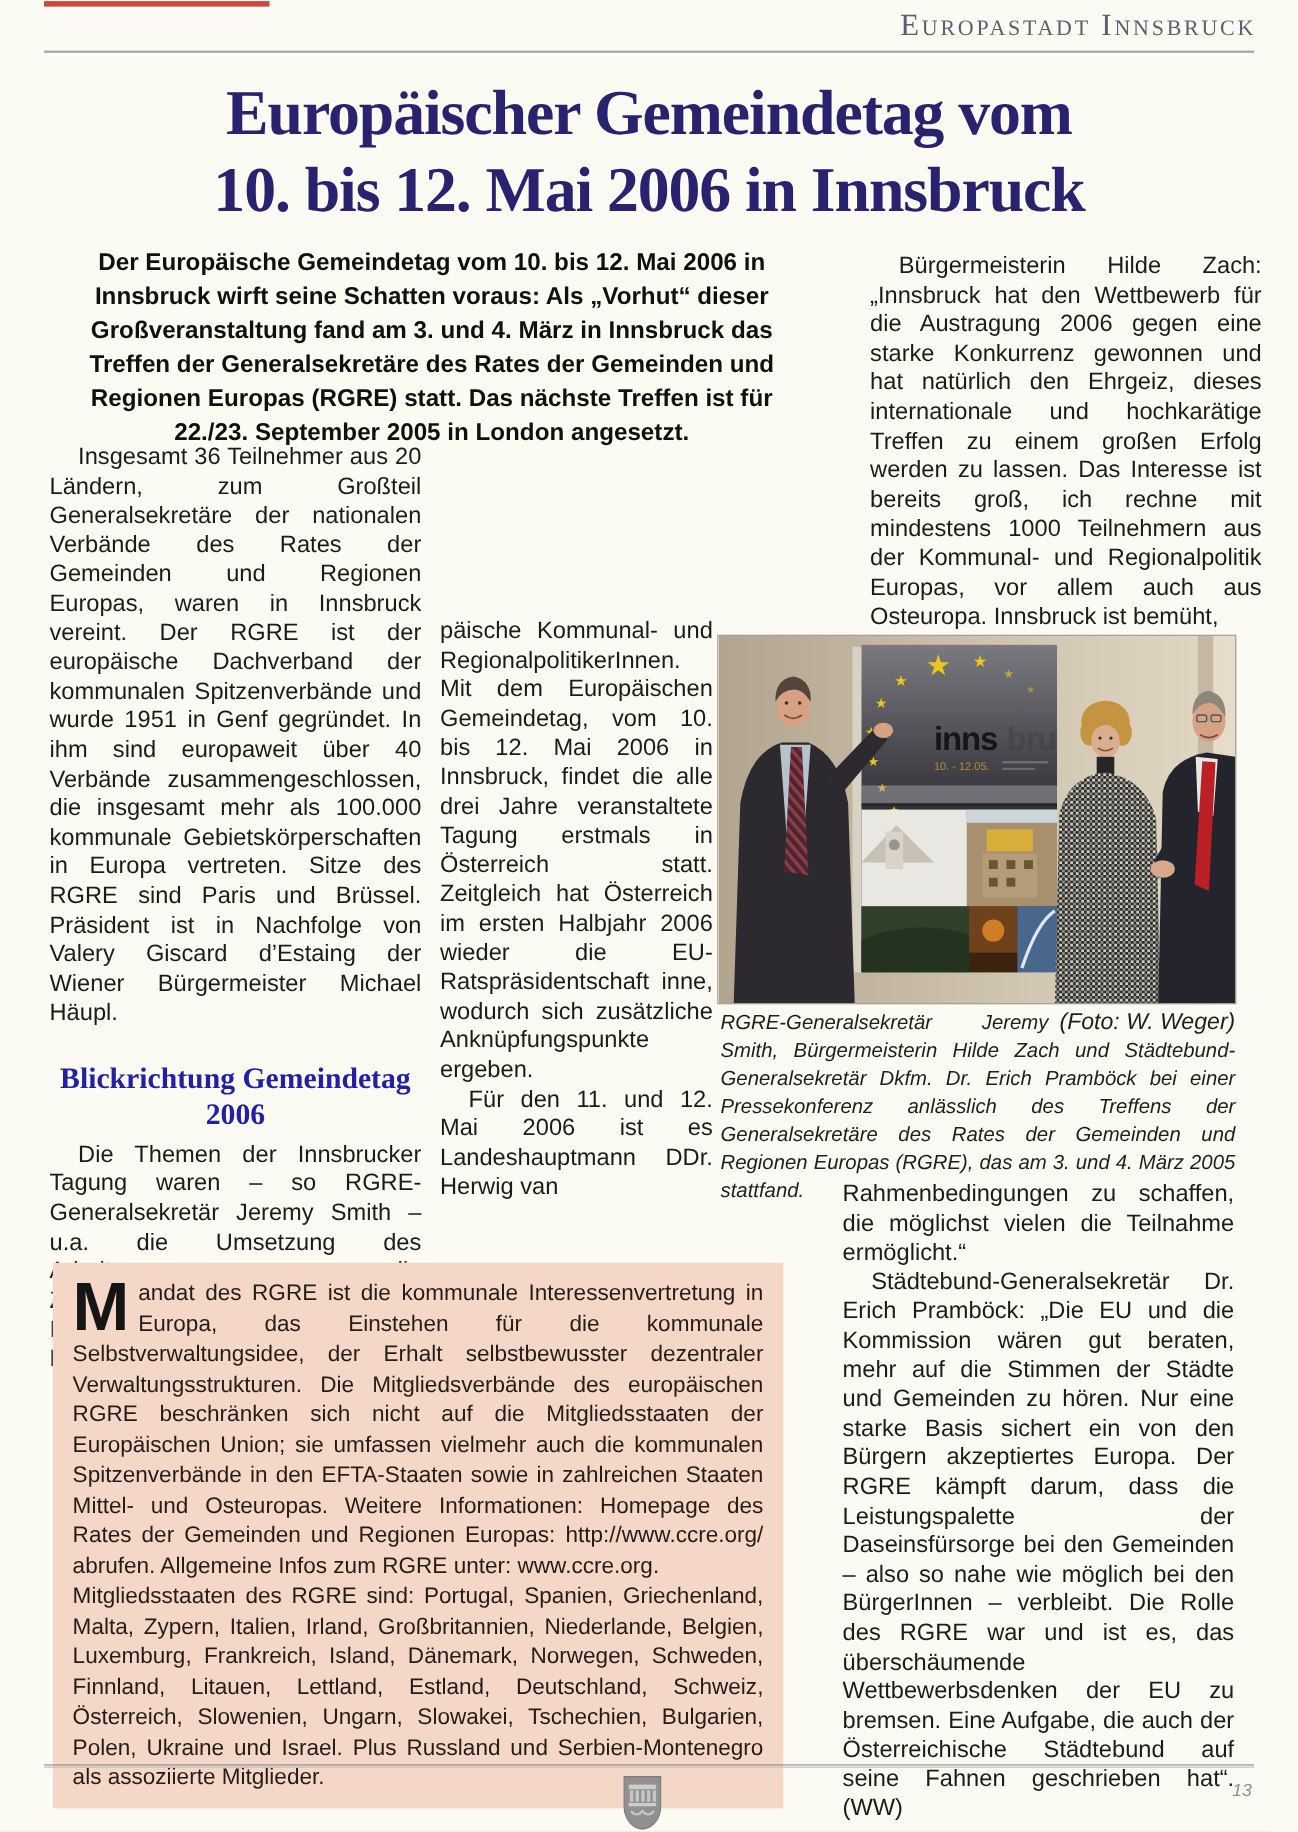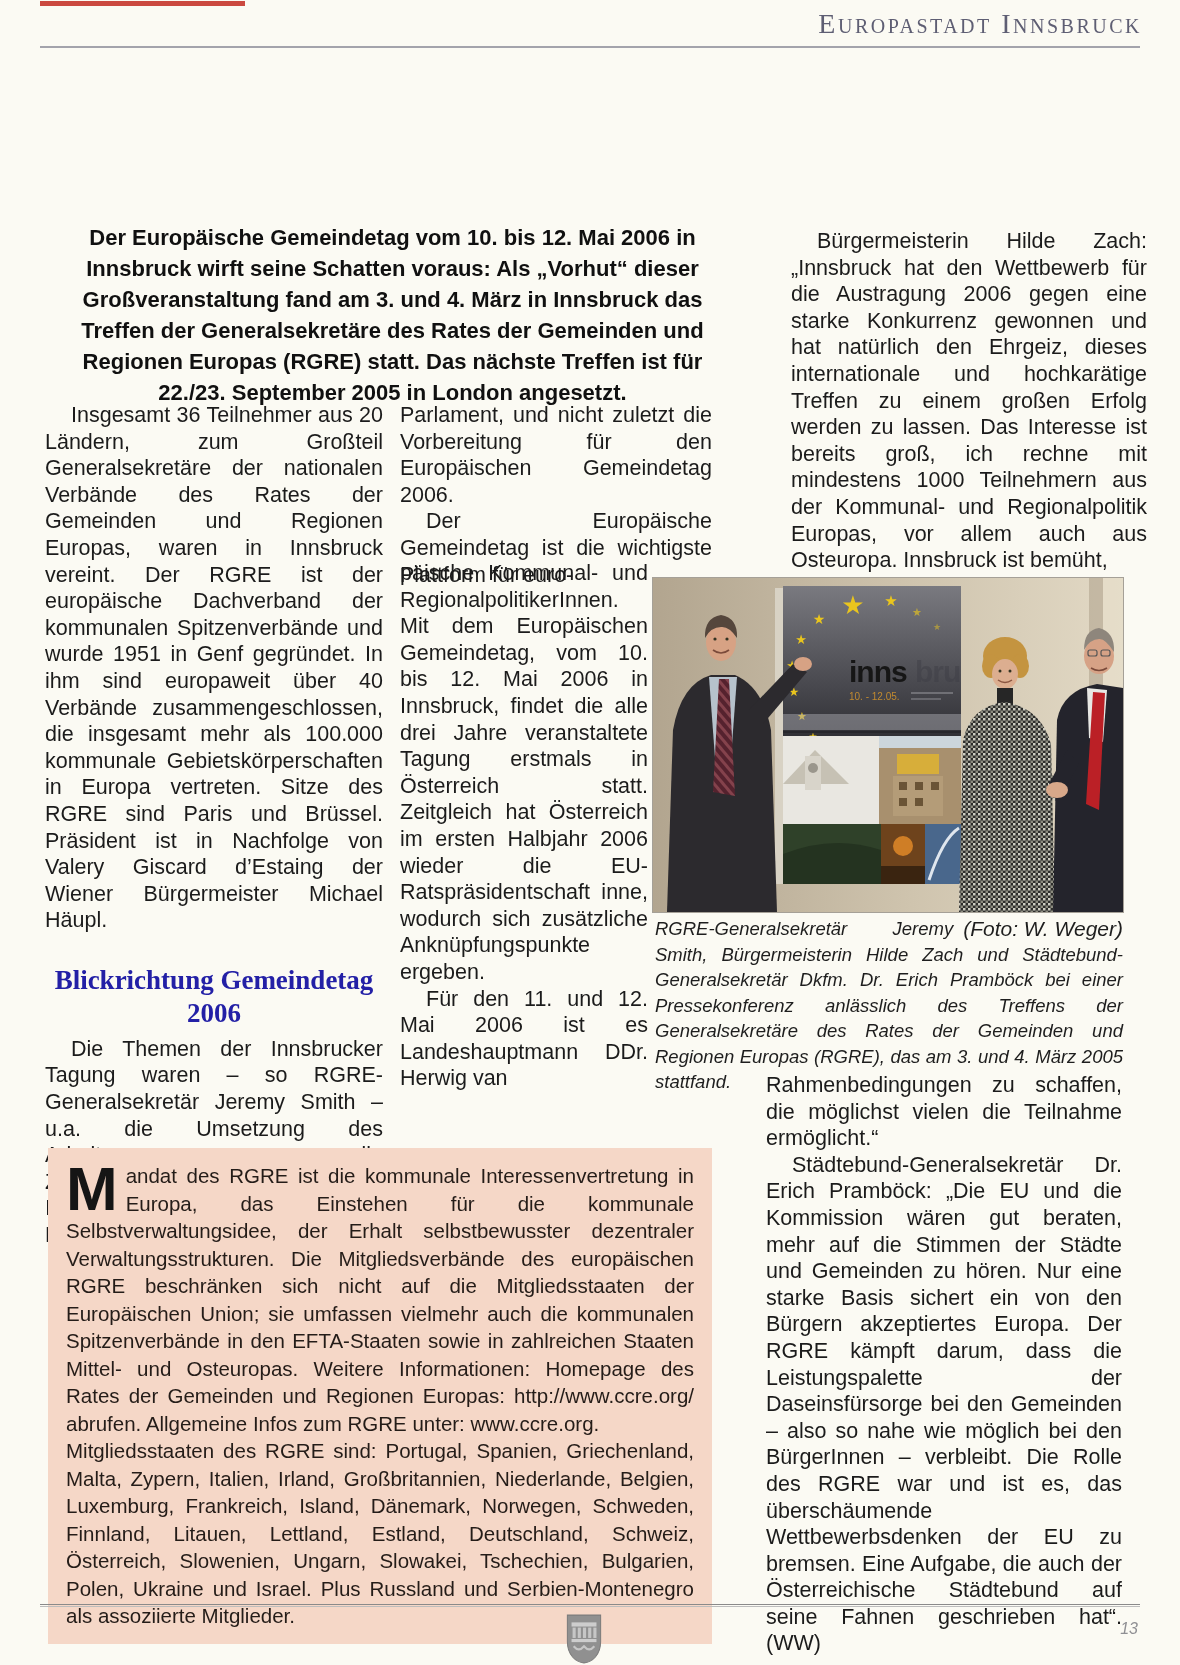--- a/index.html
+++ b/index.html
@@ -61,33 +61,33 @@
 </head>
 <body>
 
 <div id="page">
 
   <div class="red-mark"></div>
 
   <div class="header-label">Europastadt Innsbruck</div>
   <div class="header-rule"></div>
 
+  <h1 class="title">
+    <span class="tline">Europäischer Gemeindetag vom</span>
+    <span class="tline">10. bis 12. Mai 2006 in Innsbruck</span>
+  </h1>
 
   <p class="lead">Der Europäische Gemeindetag vom 10. bis 12. Mai 2006 in Innsbruck wirft seine Schatten voraus: Als „Vorhut“ dieser Großveranstaltung fand am 3. und 4. März in Innsbruck das Treffen der Generalsekretäre des Rates der Gemeinden und Regionen Europas (RGRE) statt. Das nächste Treffen ist für 22./23. September 2005 in London angesetzt.</p>
 
   <div class="col col1">
     <p class="bt indent">Insgesamt 36 Teilnehmer aus 20 Ländern, zum Großteil Generalsekretäre der nationalen Verbände des Rates der Gemeinden und Regionen Europas, waren in Innsbruck vereint. Der RGRE ist der europäische Dachverband der kommunalen Spitzenverbände und wurde 1951 in Genf gegründet. In ihm sind europaweit über 40 Verbände zusammengeschlossen, die insgesamt mehr als 100.000 kommunale Gebietskörperschaften in Europa vertreten. Sitze des RGRE sind Paris und Brüssel. Präsident ist in Nachfolge von Valery Giscard d’Estaing der Wiener Bürgermeister Michael Häupl.</p>
     <h3 class="subhead">Blickrichtung Gemeindetag 2006</h3>
     <p class="bt indent">Die Themen der Innsbrucker Tagung waren – so RGRE-Generalsekretär Jeremy Smith – u.a. die Umsetzung des Arbeitsprogramms, die Zusammenarbeit mit anderen Institutionen wie z.B. dem Europäischen</p>
   </div>
 
-  <div class="col col2a">
-    <p class="bt">Parlament, und nicht zuletzt die Vorbereitung für den Europäischen Gemeindetag 2006.</p>
-    <p class="bt indent">Der Europäische Gemeindetag ist die wichtigste Plattform für euro-</p>
-  </div>
   <div class="col col2b">
     <p class="bt">päische Kommunal- und RegionalpolitikerInnen. Mit dem Europäischen Gemeindetag, vom 10. bis 12. Mai 2006 in Innsbruck, findet die alle drei Jahre veranstaltete Tagung erstmals in Österreich statt. Zeitgleich hat Österreich im ersten Halbjahr 2006 wieder die EU-Ratspräsidentschaft inne, wodurch sich zusätzliche Anknüpfungspunkte ergeben.</p>
     <p class="bt indent">Für den 11. und 12. Mai 2006 ist es Landeshauptmann DDr. Herwig van</p>
   </div>
 
   <div class="col col3a">
     <p class="bt indent">Bürgermeisterin Hilde Zach: „Innsbruck hat den Wettbewerb für die Austragung 2006 gegen eine starke Konkurrenz gewonnen und hat natürlich den Ehrgeiz, dieses internationale und hochkarätige Treffen zu einem großen Erfolg werden zu lassen. Das Interesse ist bereits groß, ich rechne mit mindestens 1000 Teilnehmern aus der Kommunal- und Regionalpolitik Europas, vor allem auch aus Osteuropa. Innsbruck ist bemüht,</p>
   </div>
 
   <figure class="photo">

